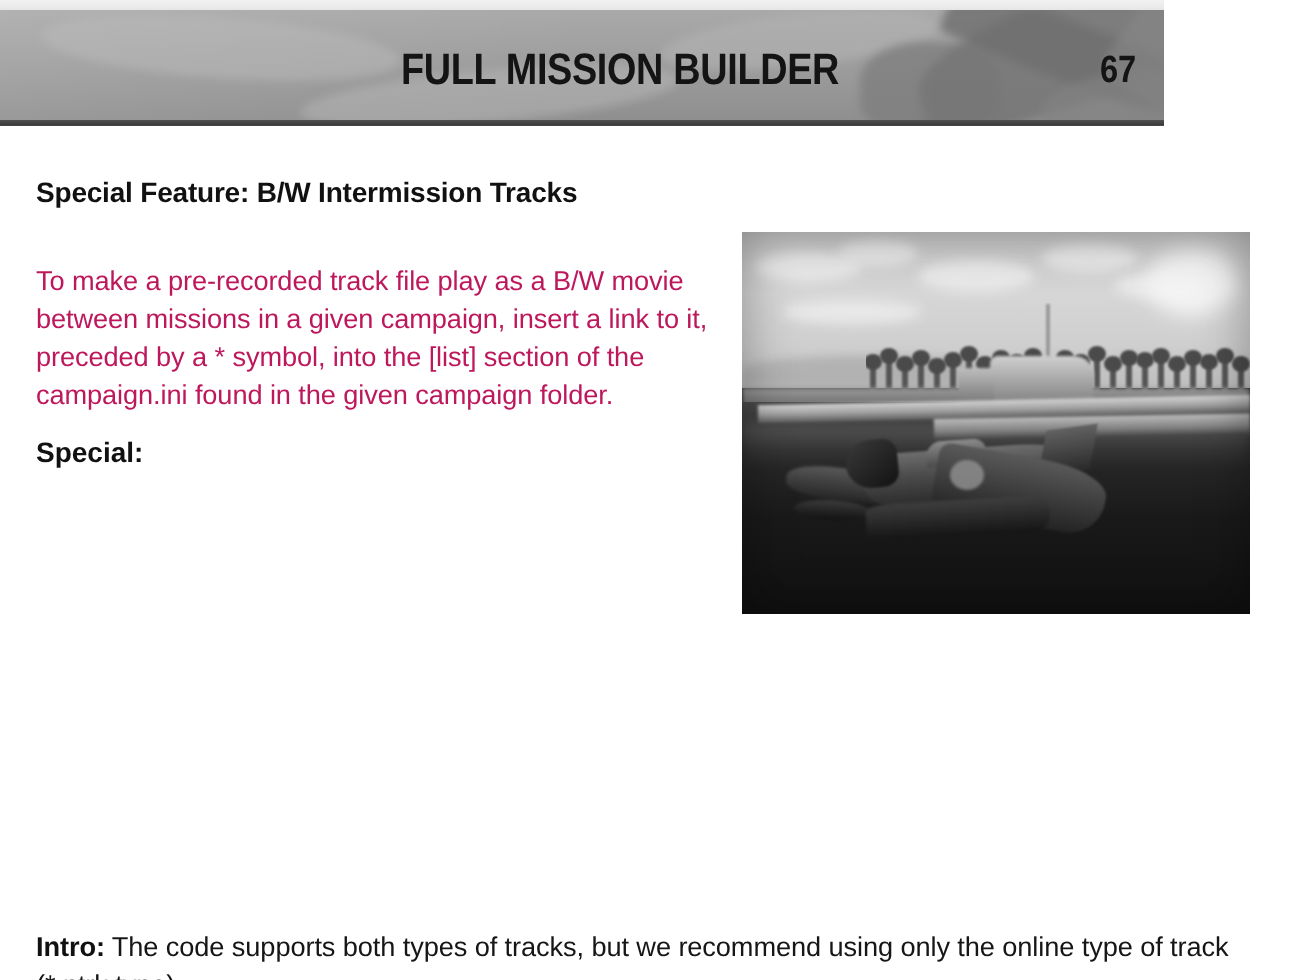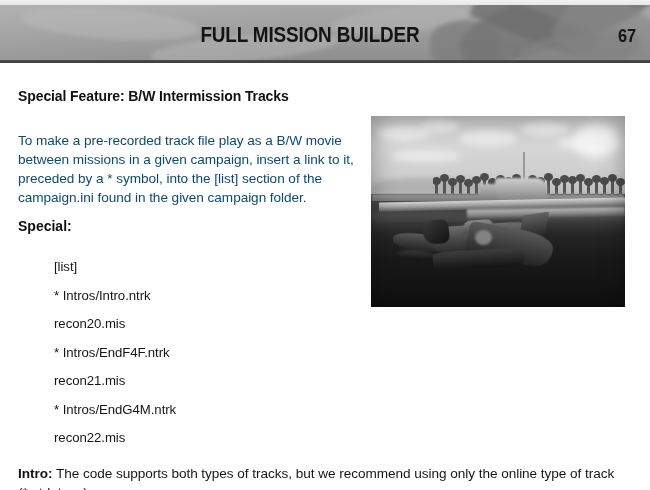--- a/index.html
+++ b/index.html
@@ -13,21 +13,21 @@
     overflow: hidden;
     font-family: "Liberation Sans", sans-serif;
     color: #1a1a1a;
     position: relative;
   }
 
   
   .header-banner {
     position: absolute;
     left: 0; top: 0;
-    width: 650px;
+    width: 582px;
     height: 63px;
     overflow: hidden;
     text-decoration: underline;
   }
   .header-topstrip {
     position: absolute;
     left: 0; top: 0;
     width: 650px; height: 5px;
     background: linear-gradient(to bottom, #f2f2f2 0%, #e6e6e6 100%);
   }
@@ -148,21 +148,21 @@
     white-space: nowrap;
   }
 
   .intro-para {
     position: absolute;
     left: 18px; top: 54px;
     width: 338px;
     font-size: 13.6px;
     line-height: 19px;
     letter-spacing: -0.05px;
-    color: #0c4a6e;
+    color: #be185d;
   }
 
   .example-head {
     position: absolute;
     left: 18px; top: 155px;
     font-size: 14px;
     font-weight: bold;
     color: #111;
   }
 
@@ -422,29 +422,20 @@
 </div>
 
 <div class="content">
 
   <div class="subhead">Special Feature: B/W Intermission Tracks</div>
 
   <p class="intro-para">To make a pre-recorded track file play as a B/W movie between missions in a given campaign, insert a link to it, preceded by a * symbol, into the [list] section of the campaign.ini found in the given campaign folder.</p>
 
   <div class="example-head">Special:</div>
 
-  <ul class="code-list">
-    <li>[list]</li>
-    <li>* Intros/Intro.ntrk</li>
-    <li>recon20.mis</li>
-    <li>* Intros/EndF4F.ntrk</li>
-    <li>recon21.mis</li>
-    <li>* Intros/EndG4M.ntrk</li>
-    <li>recon22.mis</li>
-  </ul>
 
   <p class="note-block"><span class="note-label">Intro:</span><span> The code supports both types of tracks, but we recommend using only the online type of track (*.ntrk type).</span></p>
 
 </div>
 
 <div class="photo-frame">
   <div class="ph-sky"></div>
   <div class="ph-cloud" style="left:6px;  top:10px; width:54px; height:15px;"></div>
   <div class="ph-cloud" style="left:48px; top:4px;  width:40px; height:13px;"></div>
   <div class="ph-cloud" style="left:88px; top:14px; width:58px; height:16px;"></div>

